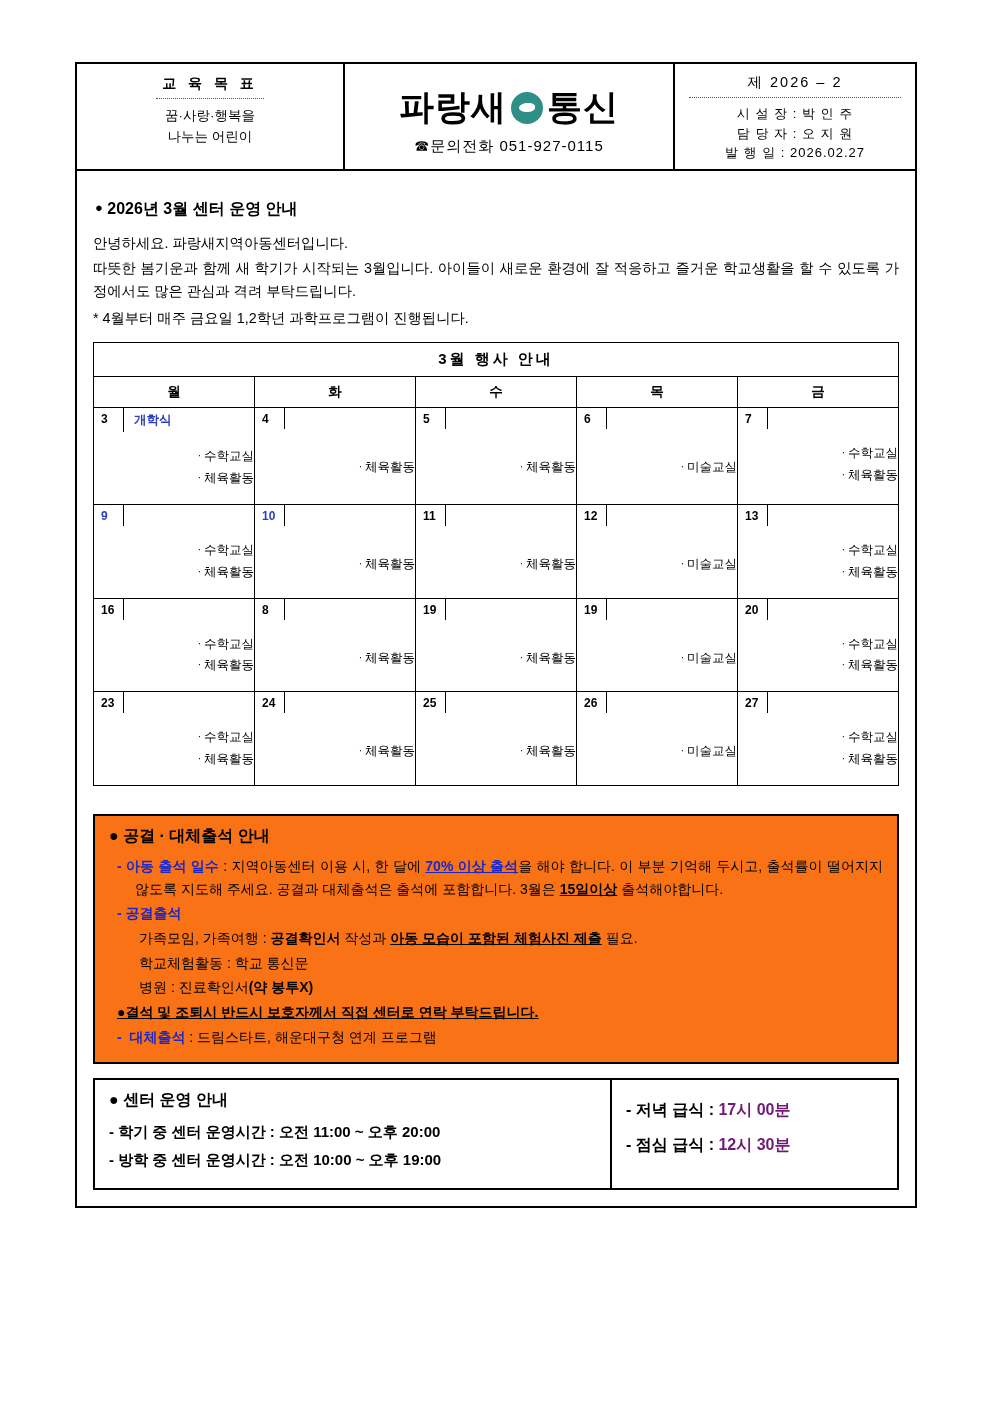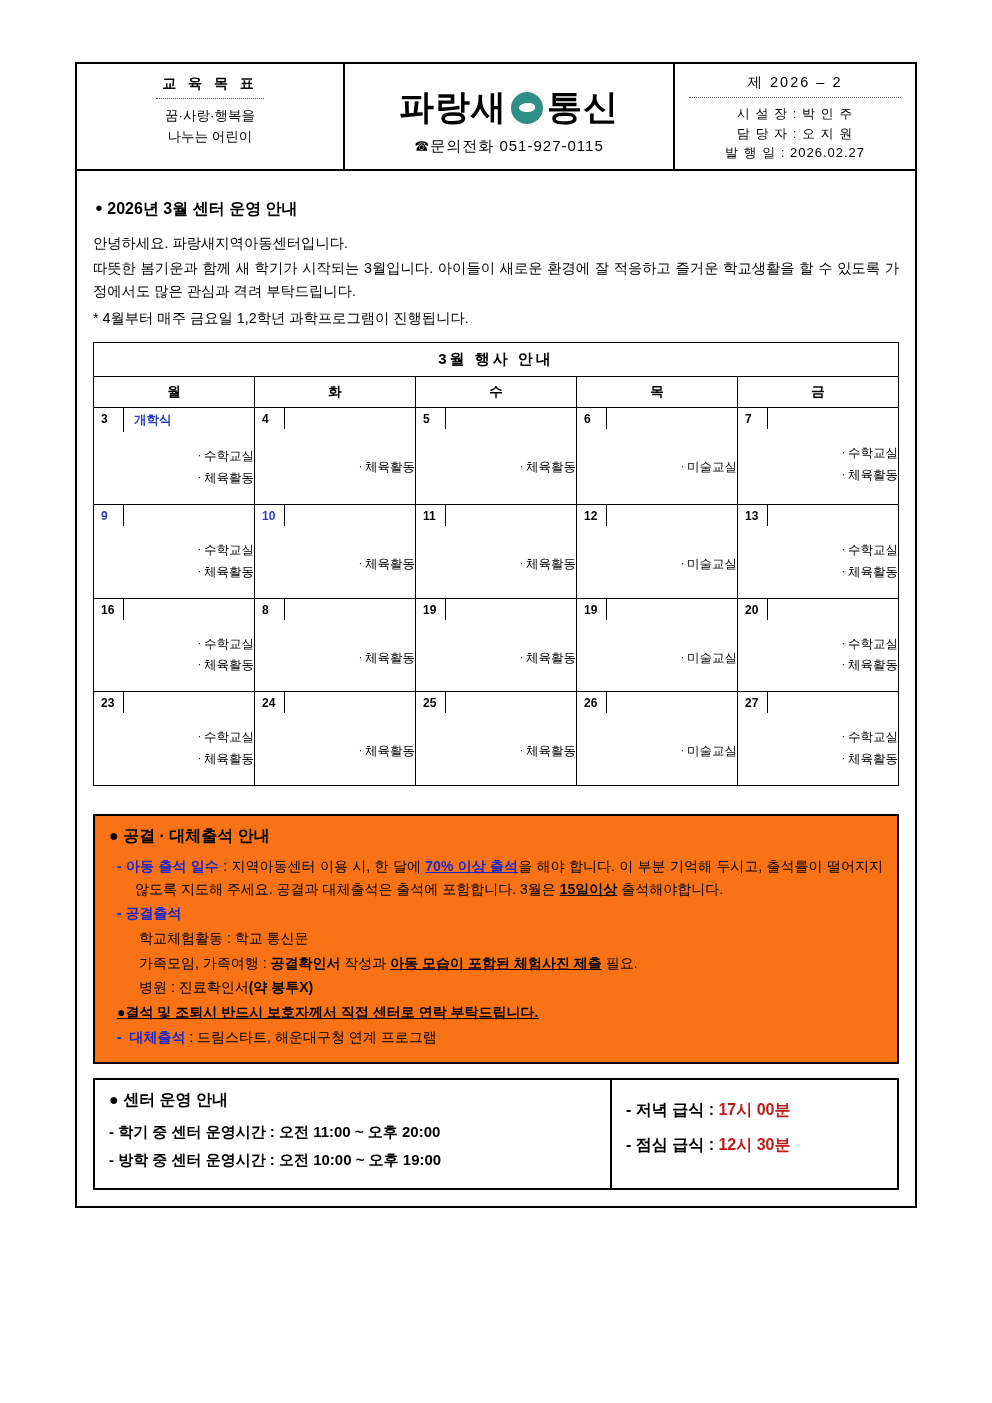--- a/index.html
+++ b/index.html
@@ -225,21 +225,21 @@
   .bottom-right {
     width: 285px;
     padding: 20px 10px 12px 14px;
     box-sizing: border-box;
   }
   .br-line {
     font-size: 16px;
     font-weight: bold;
     margin-bottom: 14px;
   }
-  .br-line .val { color: #b91c1c; }
+  .br-line .val { color: #701a75; }
 </style>
 </head>
 <body>
 
 <div class="page">
   <div class="outer">
 
     <div class="header">
       <div class="hdr-goal">
         <div class="hdr-goal-title">교 육 목 표</div>
@@ -536,24 +536,24 @@
         <div class="gb-title">
           <span>●</span>
           <span>공결 · 대체출석 안내</span>
         </div>
         <div class="gb-line hang">
           <span class="blue b">- </span><span class="blue b">아동 출석 일수</span><span> : 지역아동센터 이용 시, 한 달에 </span><span class="blue b u">70% 이상 출석</span><span>을 해야 합니다. 이 부분 기억해 두시고, 출석률이 떨어지지 않도록 지도해 주세요. 공결과 대체출석은 출석에 포함합니다. 3월은 </span><span class="b u">15일이상</span><span> 출석해야합니다.</span>
         </div>
         <div class="gb-line">
           <span class="blue b">- </span><span class="blue b">공결출석</span>
         </div>
-        <div class="gb-line gb-sub">학교체험활동 : 학교 통신문</div>
         <div class="gb-line gb-sub">
           <span>가족모임, 가족여행 : </span><span class="b">공결확인서</span><span> 작성과 </span><span class="b u">아동 모습이 포함된 체험사진 제출</span><span> 필요.</span>
         </div>
+        <div class="gb-line gb-sub">학교체험활동 : 학교 통신문</div>
         <div class="gb-line gb-sub">
           <span>병원 : 진료확인서</span><span class="b">(약 봉투X)</span>
         </div>
         <div class="gb-line b u">●결석 및 조퇴시 반드시 보호자께서 직접 센터로 연락 부탁드립니다.</div>
         <div class="gb-line">
           <span class="blue b">- &nbsp;</span><span class="blue b">대체출석</span><span> : 드림스타트, 해운대구청 연계 프로그램</span>
         </div>
       </div>
     </div>
 

